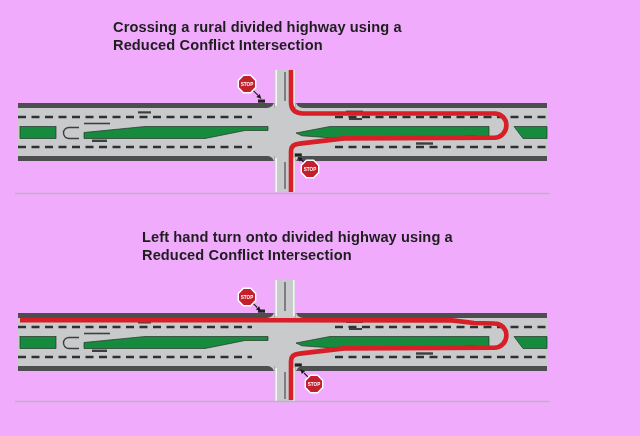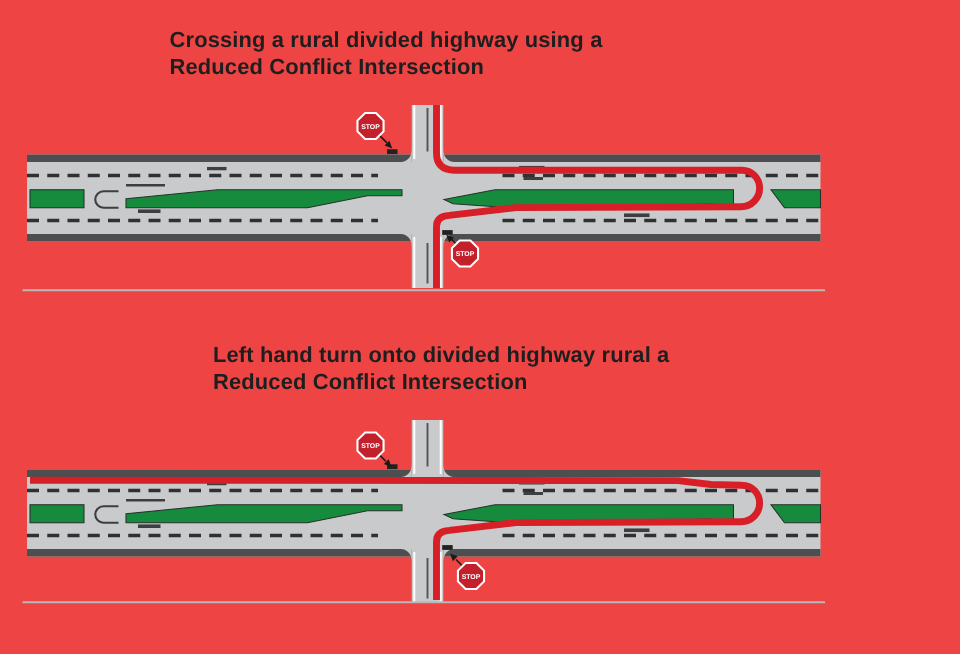--- a/index.html
+++ b/index.html
@@ -1,16 +1,16 @@
 <!DOCTYPE html>
 <html><head>
 <meta charset="utf-8">
 <style>
   html,body{margin:0;padding:0;background:#ffffff;}
-  .page{position:relative;width:640px;height:436px;background:#ef4444;overflow:hidden;
+  .page{position:relative;width:640px;height:436px;background:#f0abfc;overflow:hidden;
         font-family:"Liberation Sans",sans-serif;}
   .panel-title{position:absolute;font-size:14.6px;font-weight:600;color:#1e1e1e;
         line-height:17.5px;letter-spacing:0.1px;white-space:nowrap;}
   .title-crossing{left:113px;top:19px;}
   .title-leftturn{left:142px;top:229px;}
   svg.diagram{position:absolute;left:0;width:640px;height:218px;display:block;}
   #svg-crossing{top:0;}
   #svg-leftturn{top:218px;}
   .route{fill:none;stroke:#d81e26;stroke-width:4.6;stroke-linejoin:round;stroke-linecap:butt;}
   .divider{stroke:#b8b8b8;stroke-width:1.4;}
@@ -93,21 +93,21 @@
     <g>
       <line class="pointer" x1="304.5" y1="163" x2="301" y2="159.5"></line>
       <polygon class="pointer-head" points="297.5,156.5 299.5,161.6 302.6,158.4"></polygon>
       <use href="#stopsign" x="310" y="169"></use>
     </g>
 
     <line class="divider" x1="15" y1="193.5" x2="550" y2="193.5"></line>
   </svg>
 
   <div class="panel-title title-leftturn">
-    <div>Left hand turn onto divided highway rural a</div>
+    <div>Left hand turn onto divided highway using a</div>
     <div>Reduced Conflict Intersection</div>
   </div>
 
   <svg id="svg-leftturn" class="diagram" viewBox="0 0 640 218" aria-hidden="true">
     <g transform="translate(0,-8)">
       <use href="#roadway"></use>
 
       <path class="route" d="M291,190 V151 Q291,144.2 299.5,143.6 L344,138.4 L494,137.8
                A12.4,12.4 0 0 0 506.4,125.3 A11.8,11.8 0 0 0 494.6,113.5
                L474,113 L452,110.4 L20,110.2"></path>

